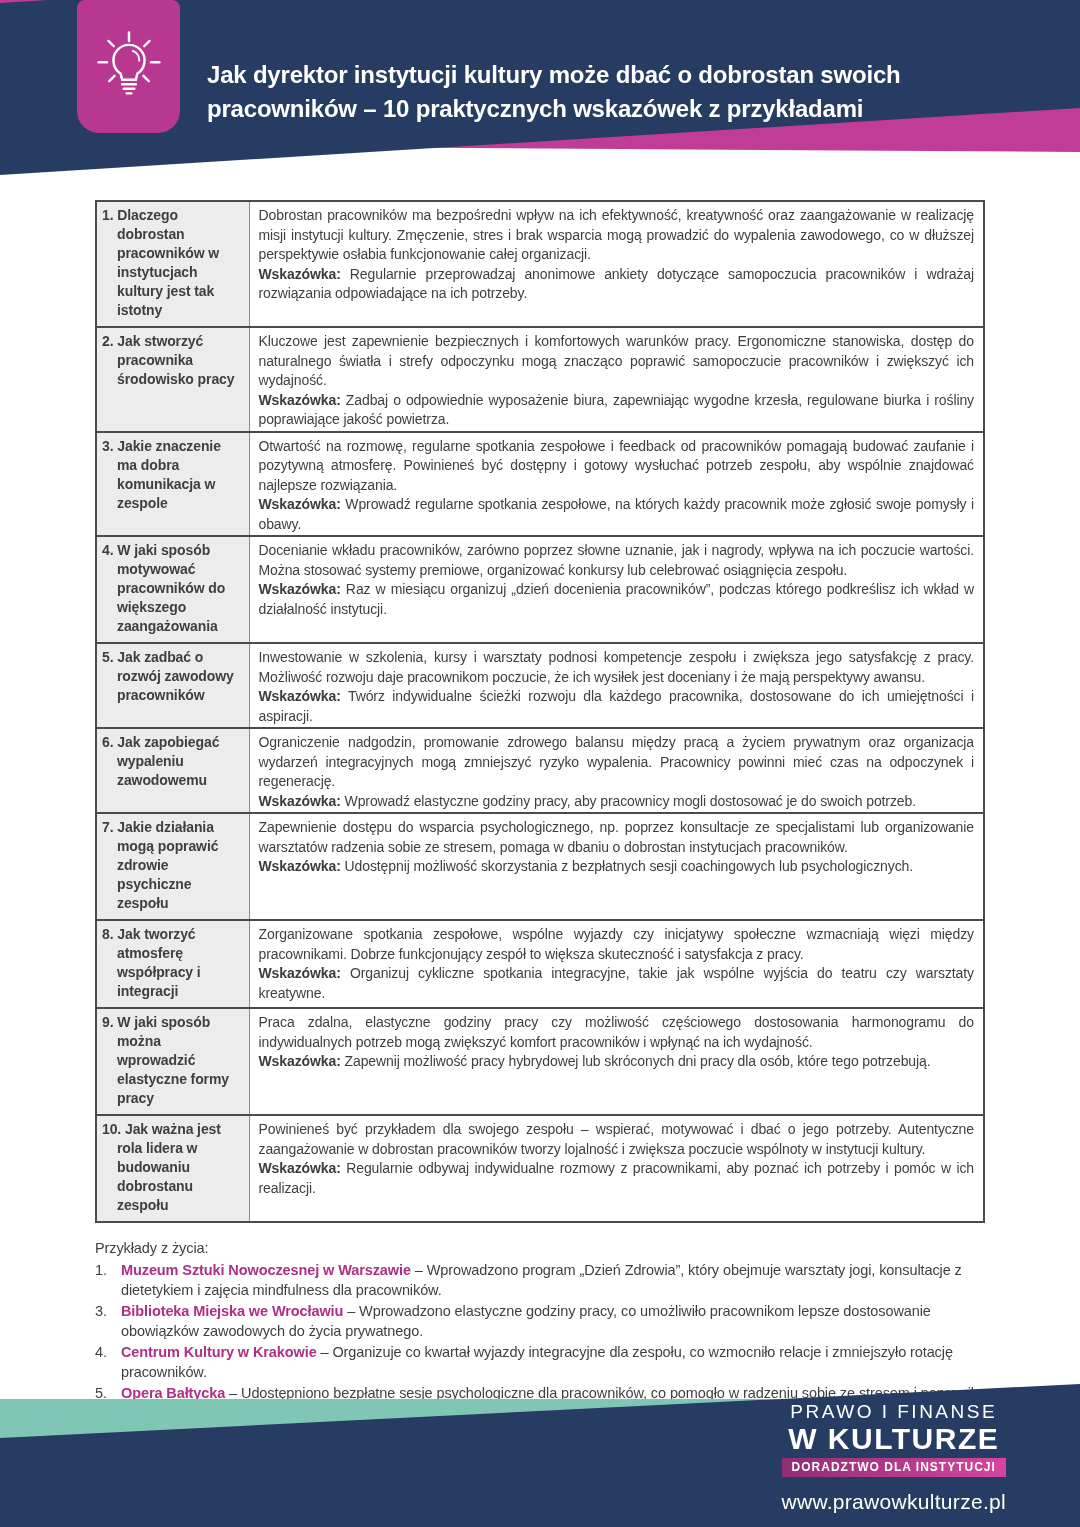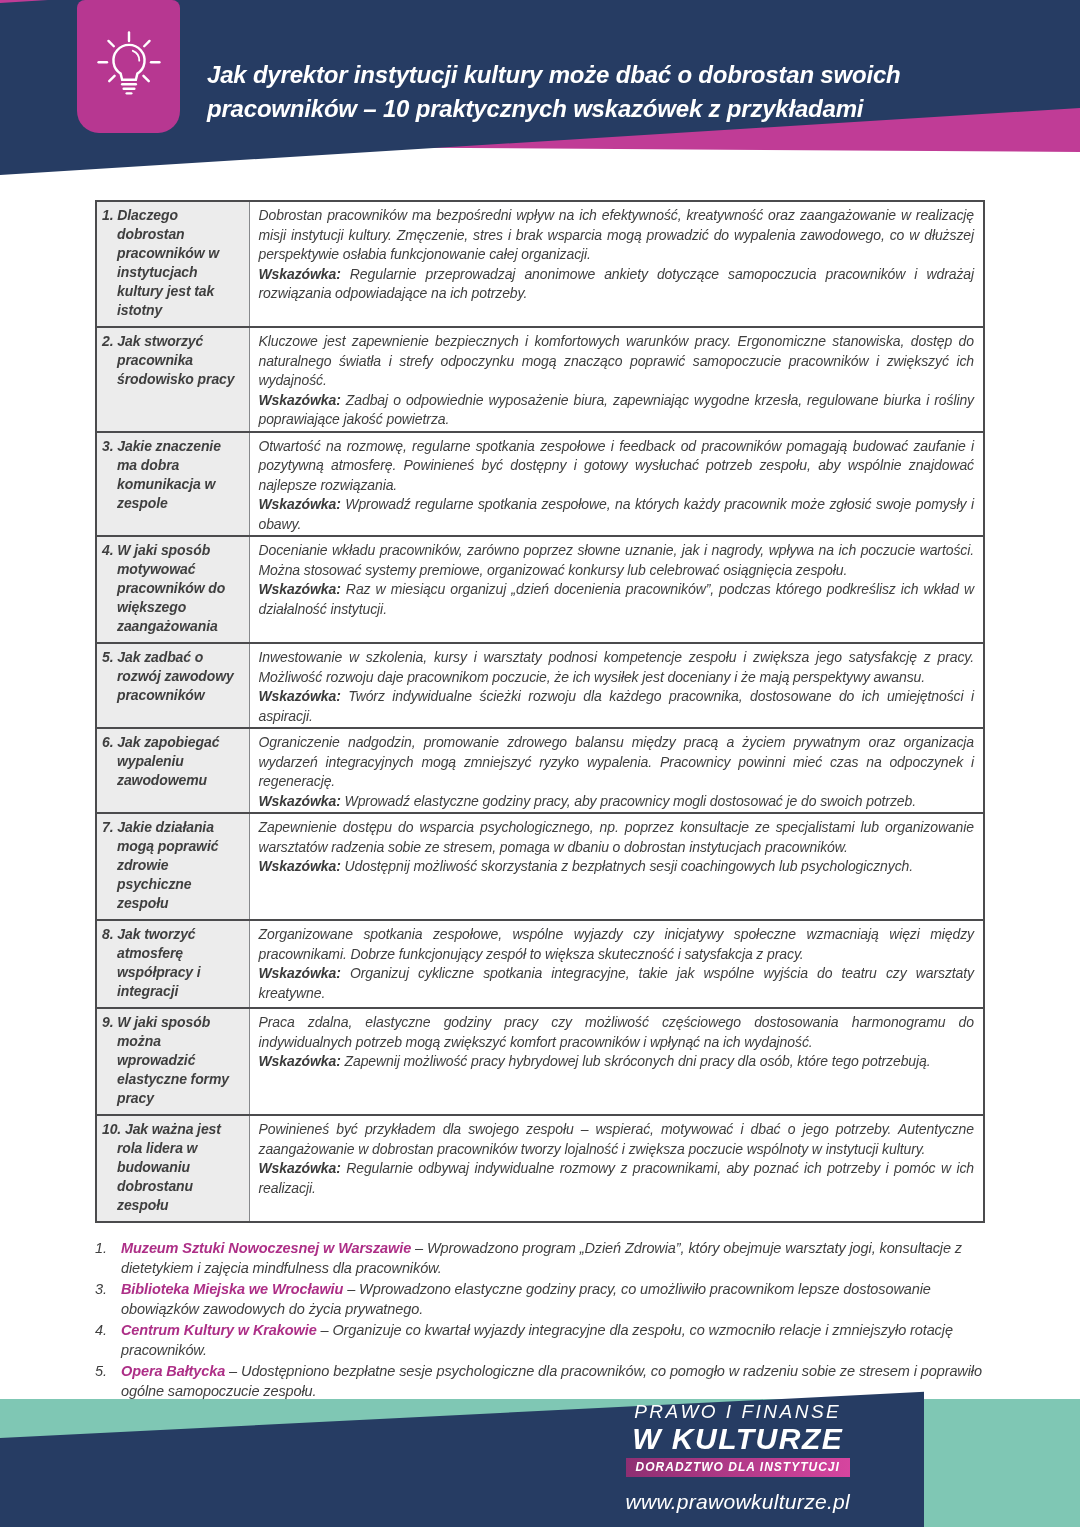--- a/index.html
+++ b/index.html
@@ -1,18 +1,18 @@
 <!DOCTYPE html>
 <html lang="pl"><head>
 <meta charset="utf-8">
 <style>
   * { margin:0; padding:0; box-sizing:border-box; }
   html,body { background:#ffffff; }
   body { font-family:"Liberation Sans", sans-serif; }
-  .page { position:relative; width:1080px; height:1527px; background:#ffffff; overflow:hidden; margin:0 auto;font-style:italic; }
+  .page { position:relative; width:1080px; height:1527px; background:#ffffff; overflow:hidden; margin:0 auto; }
 
   
   .hdr { position:absolute; top:0; left:0; width:1080px; height:200px; }
   .hdr-magenta { position:absolute; inset:0; background:#c03c96;
     clip-path: polygon(0 0, 1080px 0, 1080px 152px, 0 145px); }
   .hdr-navy { position:absolute; inset:0; background:#263c63;
     clip-path: polygon(0 3px, 48px 0, 1080px 0, 1080px 108px, 0 175px); }
   .icon-box { position:absolute; left:77px; top:0; width:103px; height:133px;
     background:#b73791; border-radius:8px 8px 22px 22px; display:flex; align-items:center; justify-content:center; }
   .icon-box svg { width:76px; height:76px; margin-top:2px; }
@@ -33,21 +33,21 @@
   td.acell b { color:#3b3b3b; }
 
   
   .examples { margin-top:15px; font-size:14.5px; line-height:20px; color:#3f3f3f; letter-spacing:-0.1px; }
   .ex-heading { margin-bottom:2px; }
   .ex-item { padding-left:26px; text-indent:-26px; margin-top:1px; }
   .ex-item .num { display:inline-block; width:26px; text-indent:0; }
   .ex-item b.name { color:#ad2f87; }
 
   
-  .footer { position:absolute; left:0; bottom:0; width:924px; height:150px;padding-left:47px; }
+  .footer { position:absolute; left:0; bottom:0; width:1080px; height:150px;padding-left:47px; }
   .ft-teal { position:absolute; left:0; top:22px; width:1080px; height:128px; background:#7fc7b4; }
   .ft-navy { position:absolute; inset:0; background:#263c63;
     clip-path: polygon(0 61px, 1080px 7px, 1080px 150px, 0 150px); }
   .brand { position:absolute; right:74px; top:24px; text-align:center; color:#ffffff; }
   .brand-l1 { font-size:19px; letter-spacing:2.5px; font-weight:normal; }
   .brand-l2 { font-size:30px; font-weight:bold; letter-spacing:1.5px; line-height:32px; }
   .brand-badge { display:inline-block; margin-top:3px; padding:2px 10px 3px 10px;
     background:linear-gradient(90deg,#8e2f72,#d6459f); color:#ffffff;
     font-size:12px; font-weight:bold; letter-spacing:1px; }
   .brand-url { margin-top:13px; font-size:21px; letter-spacing:0.3px; }
@@ -174,20 +174,21 @@
             </td>
           <td class="acell">
               <p>Powinieneś być przykładem dla swojego zespołu – wspierać, motywować i dbać o jego potrzeby. Autentyczne zaangażowanie w dobrostan pracowników tworzy lojalność i zwiększa poczucie wspólnoty w instytucji kultury.</p>
               <p><b>Wskazówka:</b><span> Regularnie odbywaj indywidualne rozmowy z pracownikami, aby poznać ich potrzeby i pomóc w ich realizacji.</span></p>
             </td>
         </tr>
       </tbody>
     </table>
 
     <div class="examples">
+      <div class="ex-heading">Przykłady z życia:</div>
       <div class="ex-item"><span class="num">1.</span><b class="name">Muzeum Sztuki Nowoczesnej w Warszawie</b><span> – Wprowadzono program „Dzień Zdrowia”, który obejmuje warsztaty jogi, konsultacje z dietetykiem i zajęcia mindfulness dla pracowników.</span></div>
       <div class="ex-item"><span class="num">3.</span><b class="name">Biblioteka Miejska we Wrocławiu</b><span> – Wprowadzono elastyczne godziny pracy, co umożliwiło pracownikom lepsze dostosowanie obowiązków zawodowych do życia prywatnego.</span></div>
       <div class="ex-item"><span class="num">4.</span><b class="name">Centrum Kultury w Krakowie</b><span> – Organizuje co kwartał wyjazdy integracyjne dla zespołu, co wzmocniło relacje i zmniejszyło rotację pracowników.</span></div>
       <div class="ex-item"><span class="num">5.</span><b class="name">Opera Bałtycka</b><span> – Udostępniono bezpłatne sesje psychologiczne dla pracowników, co pomogło w radzeniu sobie ze stresem i poprawiło ogólne samopoczucie zespołu.</span></div>
     </div>
   </div>
 
   <div class="footer">
     <div class="ft-teal"></div>
     <div class="ft-navy"></div>

